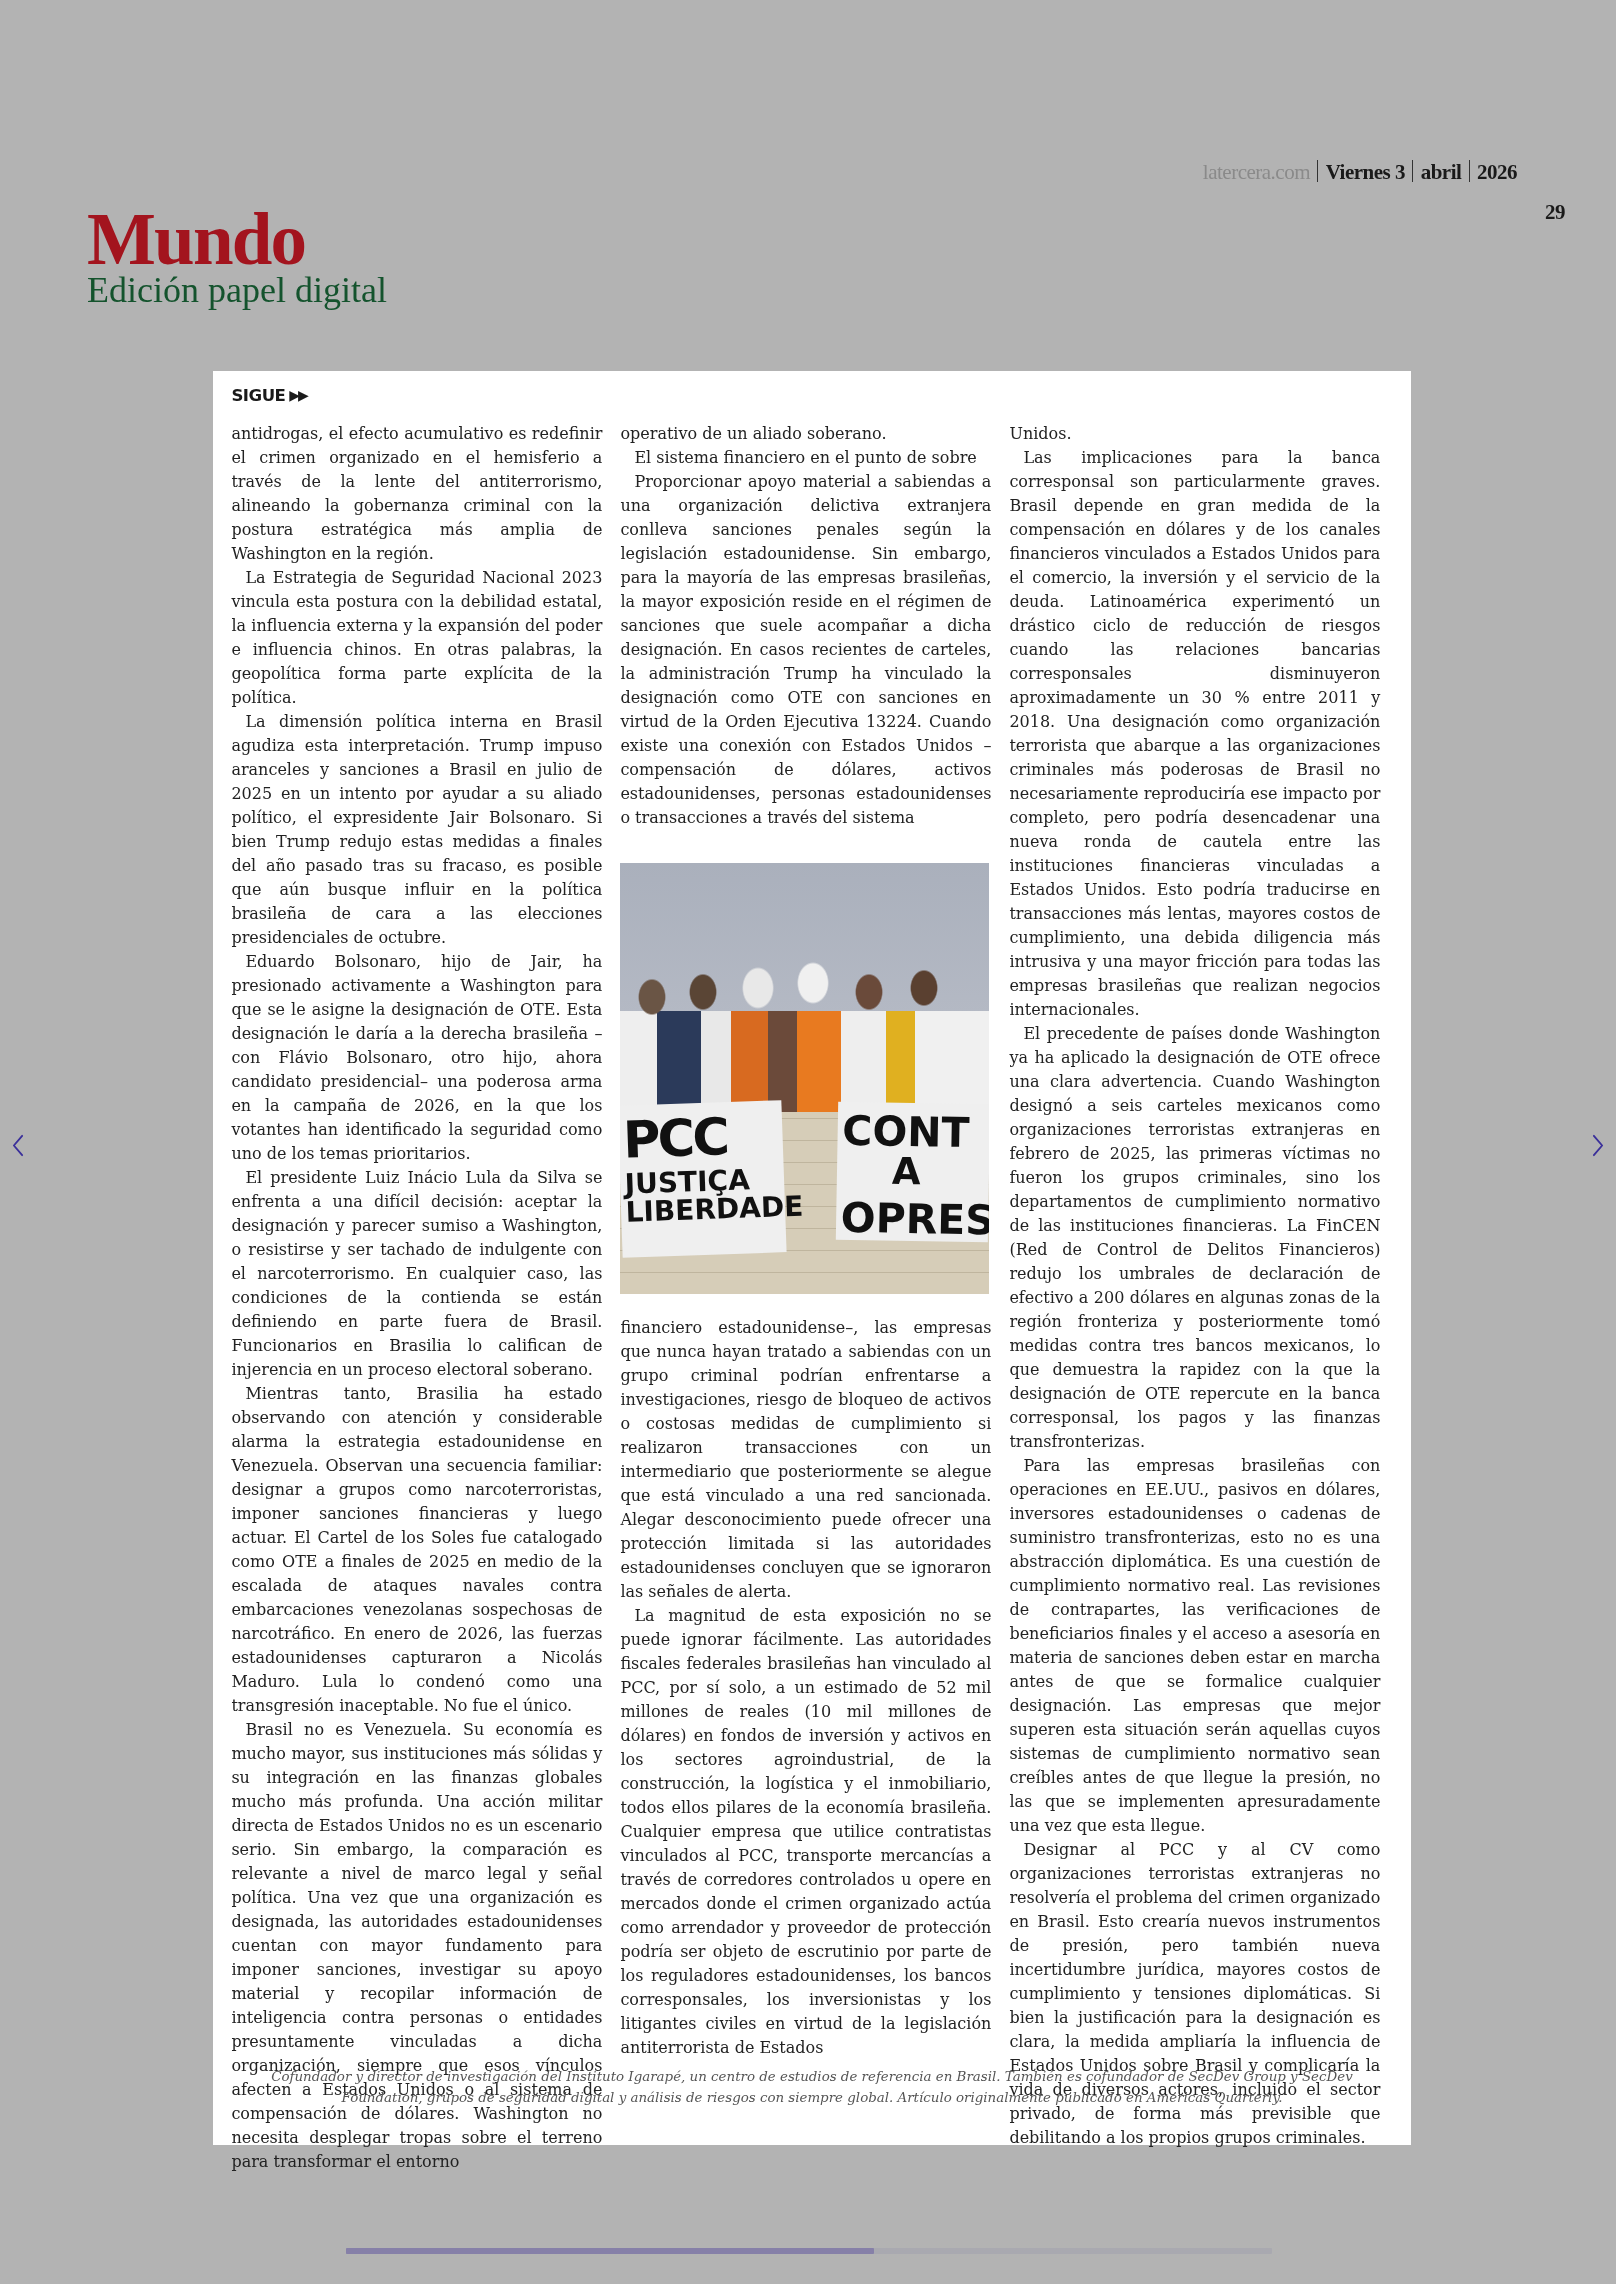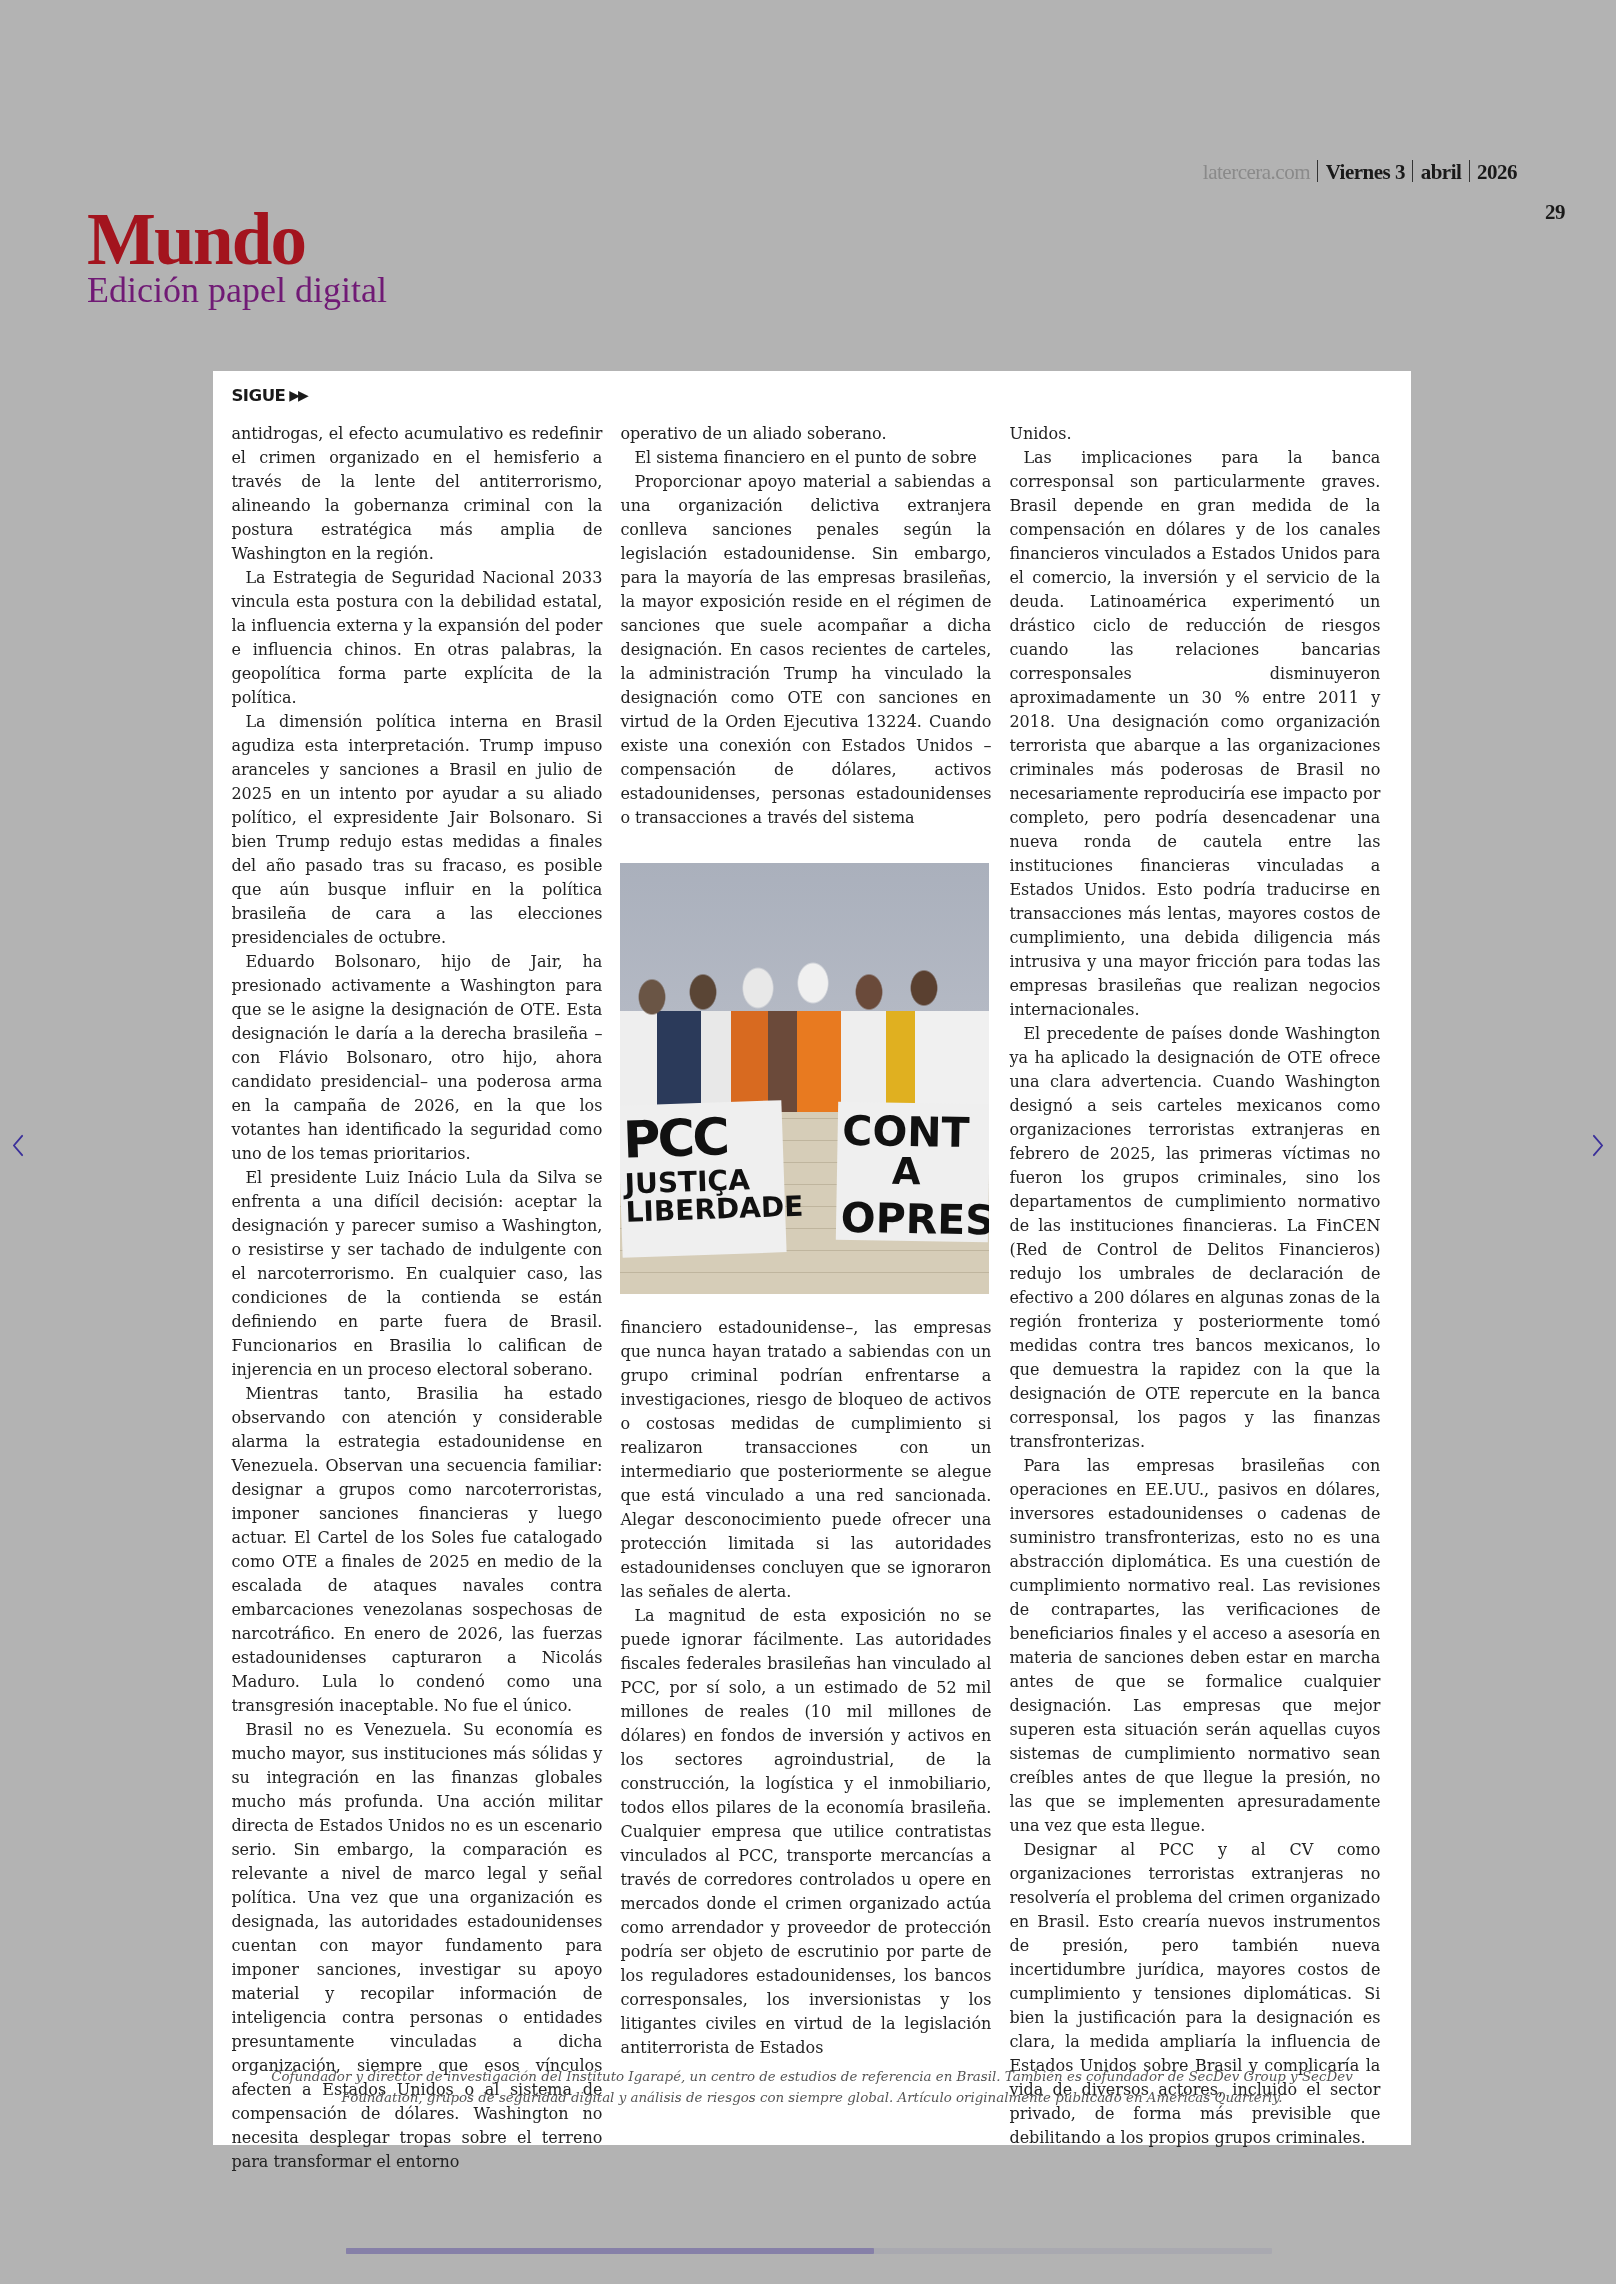--- a/index.html
+++ b/index.html
@@ -16,21 +16,21 @@
   .masthead-date .site { color:#8a8a8a; font-weight:normal; }
   .masthead-date .sep { display:inline-block; width:0.9px; height:22px; background:#333; margin:0 7.4px; }
   .masthead-date .pagenum { margin-left:28px;margin-top:40px; }
   .section-title {
     position:absolute; left:87px; top:203px;
     font-family:"Liberation Serif", serif; font-weight:bold;
     font-size:73px; color:#a3141e; letter-spacing:-1.8px; line-height:1;
   }
   .section-sub {
     position:absolute; left:87px; top:272px;
-    font-family:"Liberation Serif", serif; font-size:36px; color:#701a75; line-height:1;
+    font-family:"Liberation Serif", serif; font-size:36px; color:#14532d; line-height:1;
   }
   .page {
     position:absolute; left:213px; top:371px; width:1198px; height:1774px;
     background:#ffffff;
   }
   .sigue {
     position:absolute; left:18.4px; top:14.7px;
     font-family:"DejaVu Sans", sans-serif; font-weight:bold; font-size:16.6px;
     color:#1a1a1a; letter-spacing:-0.5px; display:flex; align-items:center;
   }
@@ -114,21 +114,21 @@
 
 <div class="page">
   <div class="sigue">
     <span>SIGUE</span>
     <span class="arrows">▶▶</span>
   </div>
 
   <div class="columns">
     <div class="col">
       <p class="cont">antidrogas, el efecto acumulativo es redefinir el crimen organizado en el hemisferio a través de la lente del antiterrorismo, alineando la gobernanza criminal con la postura estratégica más amplia de Washington en la región.</p>
-      <p>La Estrategia de Seguridad Nacional 2033 vincula esta postura con la debilidad estatal, la influencia externa y la expansión del poder e influencia chinos. En otras palabras, la geopolítica forma parte explícita de la política.</p>
+      <p>La Estrategia de Seguridad Nacional 2023 vincula esta postura con la debilidad estatal, la influencia externa y la expansión del poder e influencia chinos. En otras palabras, la geopolítica forma parte explícita de la política.</p>
       <p>La dimensión política interna en Brasil agudiza esta interpretación. Trump impuso aranceles y sanciones a Brasil en julio de 2025 en un intento por ayudar a su aliado político, el expresidente Jair Bolsonaro. Si bien Trump redujo estas medidas a finales del año pasado tras su fracaso, es posible que aún busque influir en la política brasileña de cara a las elecciones presidenciales de octubre.</p>
       <p>Eduardo Bolsonaro, hijo de Jair, ha presionado activamente a Washington para que se le asigne la designación de OTE. Esta designación le daría a la derecha brasileña –con Flávio Bolsonaro, otro hijo, ahora candidato presidencial– una poderosa arma en la campaña de 2026, en la que los votantes han identificado la seguridad como uno de los temas prioritarios.</p>
       <p>El presidente Luiz Inácio Lula da Silva se enfrenta a una difícil decisión: aceptar la designación y parecer sumiso a Washington, o resistirse y ser tachado de indulgente con el narcoterrorismo. En cualquier caso, las condiciones de la contienda se están definiendo en parte fuera de Brasil. Funcionarios en Brasilia lo califican de injerencia en un proceso electoral soberano.</p>
       <p>Mientras tanto, Brasilia ha estado observando con atención y considerable alarma la estrategia estadounidense en Venezuela. Observan una secuencia familiar: designar a grupos como narcoterroristas, imponer sanciones financieras y luego actuar. El Cartel de los Soles fue catalogado como OTE a finales de 2025 en medio de la escalada de ataques navales contra embarcaciones venezolanas sospechosas de narcotráfico. En enero de 2026, las fuerzas estadounidenses capturaron a Nicolás Maduro. Lula lo condenó como una transgresión inaceptable. No fue el único.</p>
       <p>Brasil no es Venezuela. Su economía es mucho mayor, sus instituciones más sólidas y su integración en las finanzas globales mucho más profunda. Una acción militar directa de Estados Unidos no es un escenario serio. Sin embargo, la comparación es relevante a nivel de marco legal y señal política. Una vez que una organización es designada, las autoridades estadounidenses cuentan con mayor fundamento para imponer sanciones, investigar su apoyo material y recopilar información de inteligencia contra personas o entidades presuntamente vinculadas a dicha organización, siempre que esos vínculos afecten a Estados Unidos o al sistema de compensación de dólares. Washington no necesita desplegar tropas sobre el terreno para transformar el entorno</p>
     </div>
 
     <div class="col">
       <p class="cont">operativo de un aliado soberano.</p>
       <p>El sistema financiero en el punto de sobre</p>

